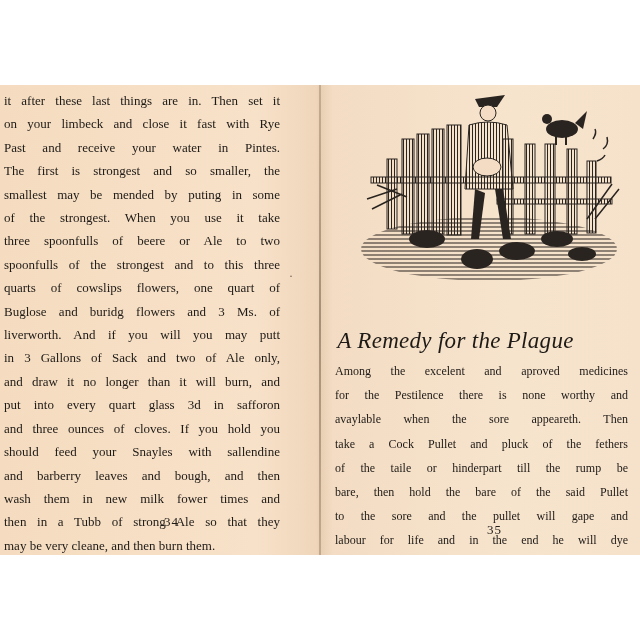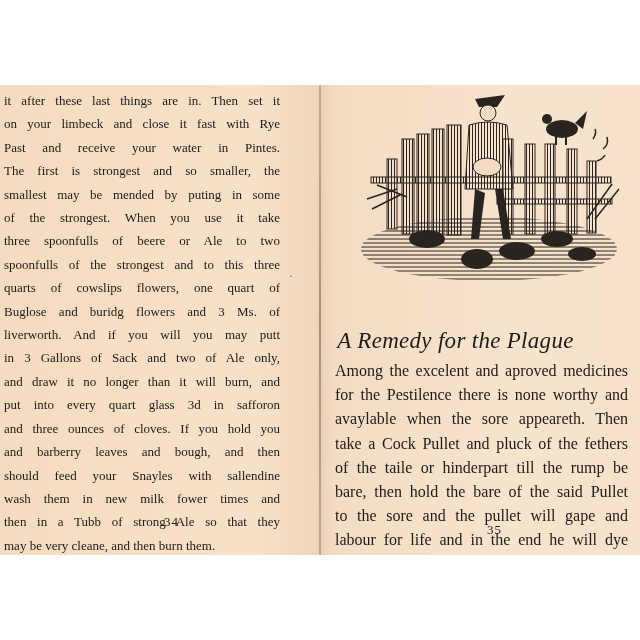--- a/index.html
+++ b/index.html
@@ -33,21 +33,21 @@
     }
     .left-page .page-number { left: 140px; top: 429px; }
     .right-page .page-number { left: 142px; top: 437px; }
     .illustration {
       position: absolute; left: 36px; top: 4px; width: 265px; height: 200px;
     }
     .chapter-title {
       position: absolute; left: 0; top: 243px; width: 269px; text-align: center;
       font-style: italic; font-size: 23px; letter-spacing: 0.3px;
     }
-    .right-page .body-text { left: 14px; top: 274px; width: 293px; font-size: 16px; line-height: 24.2px; }
+    .right-page .body-text { left: 14px; top: 274px; width: 293px; font-size: 12px; line-height: 24.2px; }
     .dot-mark { position: absolute; left: 289px; top: 184px; font-size: 12px; color: #6a5a48; }
   </style>
 </head>
 <body>
 
 <div class="spread">
   <div class="page left-page">
     <div class="body-text">
       <span class="line">it after these last things are in. Then set it</span>
       <span class="line">on your limbeck and close it fast with Rye</span>
@@ -57,22 +57,22 @@
       <span class="line">of the strongest. When you use it take</span>
       <span class="line">three spoonfulls of beere or Ale to two</span>
       <span class="line">spoonfulls of the strongest and to this three</span>
       <span class="line">quarts of cowslips flowers, one quart of</span>
       <span class="line">Buglose and buridg flowers and 3 Ms. of</span>
       <span class="line">liverworth. And if you will you may putt</span>
       <span class="line">in 3 Gallons of Sack and two of Ale only,</span>
       <span class="line">and draw it no longer than it will burn, and</span>
       <span class="line">put into every quart glass 3d in safforon</span>
       <span class="line">and three ounces of cloves. If you hold you</span>
+      <span class="line">should feed your Snayles with sallendine</span>
       <span class="line">and barberry leaves and bough, and then</span>
-      <span class="line">should feed your Snayles with sallendine</span>
       <span class="line">wash them in new milk fower times and</span>
       <span class="line">then in a Tubb of strong Ale so that they</span>
       <span class="line last">may be very cleane, and then burn them.</span>
     </div>
     <span class="dot-mark">·</span>
     <div class="page-number">34</div>
   </div>
 
   <div class="gutter"></div>
 

